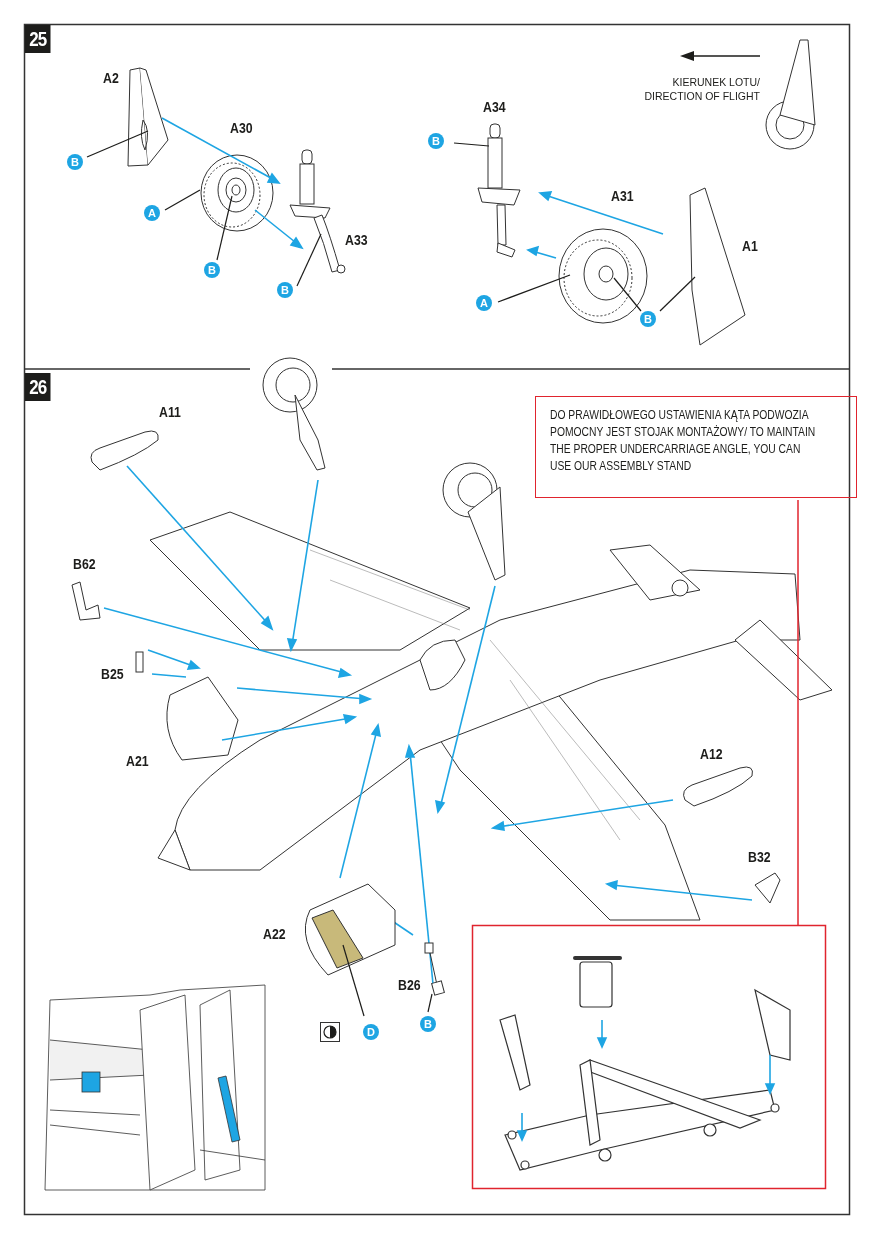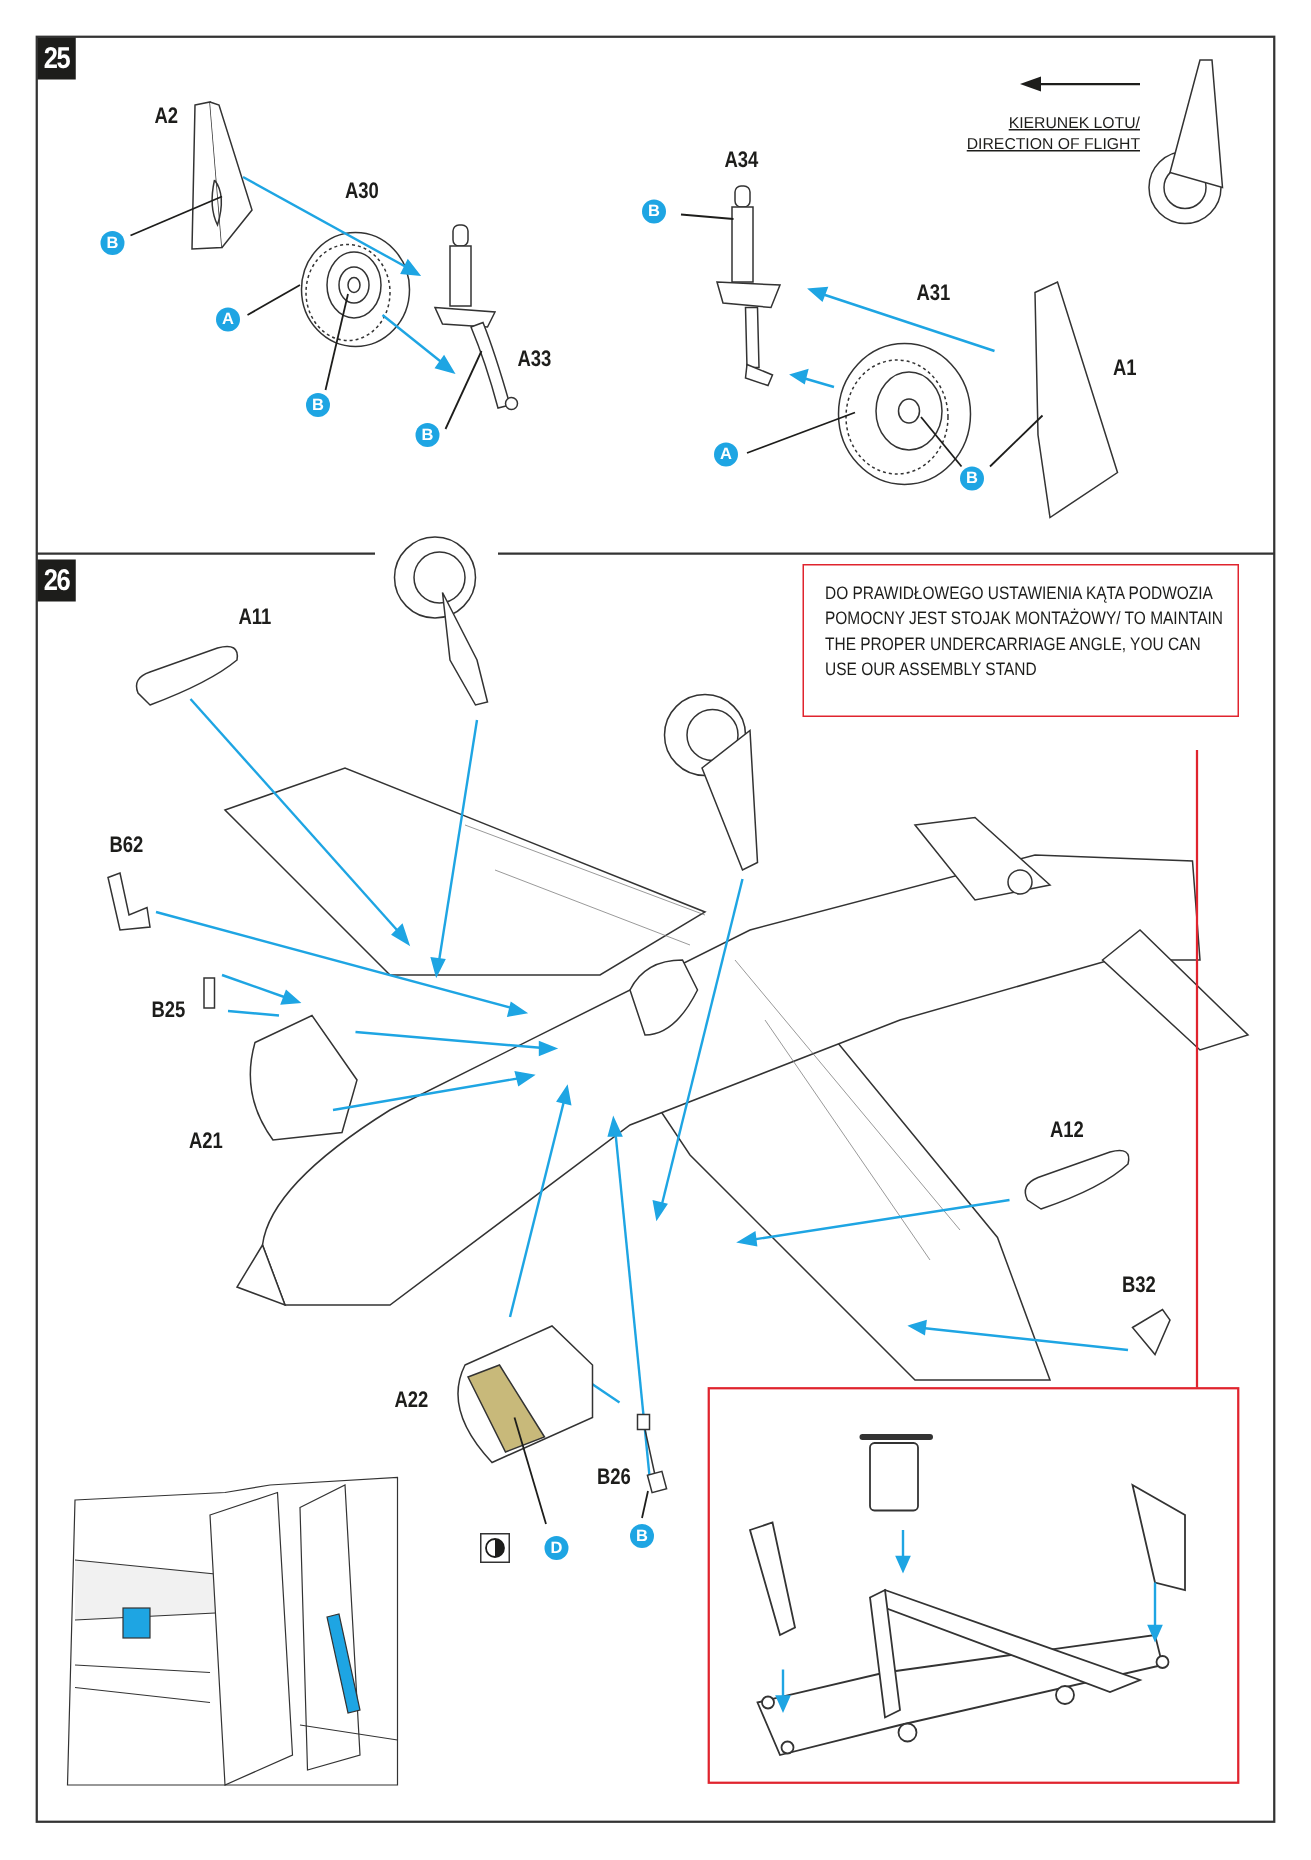--- a/index.html
+++ b/index.html
@@ -7,27 +7,27 @@
          font-family:"Liberation Sans", sans-serif; }
   svg.page { position:absolute; left:0; top:0; }
   .step-num { position:absolute; width:30px; height:28px; background:#1d1d1b; color:#fff;
               font:bold 20px "Liberation Sans", sans-serif; display:flex; align-items:center;
               justify-content:center; letter-spacing:-1px; transform:scaleX(0.85); transform-origin:left top; }
   .part-label { position:absolute; font:bold 15px "Liberation Sans", sans-serif; color:#1d1d1b;
                 transform:scaleX(0.82); transform-origin:left top; white-space:nowrap; }
   .callout { position:absolute; width:16px; height:16px; border-radius:50%; background:#1ea5e3;
              color:#fff; font:bold 11px "Liberation Sans", sans-serif; display:flex;
              align-items:center; justify-content:center; }
-  .note-box { position:absolute; left:535px; top:376px; width:291px; height:102px;
+  .note-box { position:absolute; left:535px; top:396px; width:322px; height:102px;
               border:1.5px solid #e0242e; box-sizing:border-box; padding:10px 14px 0 14px;
               font:12px "Liberation Sans", sans-serif; line-height:17px; color:#1d1d1b;
               text-transform:uppercase; }
   .note-box span { display:block; transform:scaleX(0.86); transform-origin:left top; width:310px; }
   .dir-text { position:absolute; left:620px; top:75px; width:140px; text-align:right;
-              font:10.5px "Liberation Sans", sans-serif; line-height:14px; color:#1d1d1b;text-decoration:underline; }
+              font:10.5px "Liberation Sans", sans-serif; line-height:14px; color:#1d1d1b; }
   .paint-icon { position:absolute; left:320px; top:1022px; width:20px; height:20px;
                 border:1.5px solid #333; box-sizing:border-box; display:flex; align-items:center; justify-content:center; }
 </style>
 </head>
 <body>
 
 <svg class="page" width="874" height="1240" viewBox="0 0 874 1240">
 
   <rect x="24.5" y="24.5" width="825" height="1190" fill="none" stroke="#333" stroke-width="1.5"></rect>
   <line x1="24" y1="369" x2="250" y2="369" stroke="#333" stroke-width="1.5"></line>

